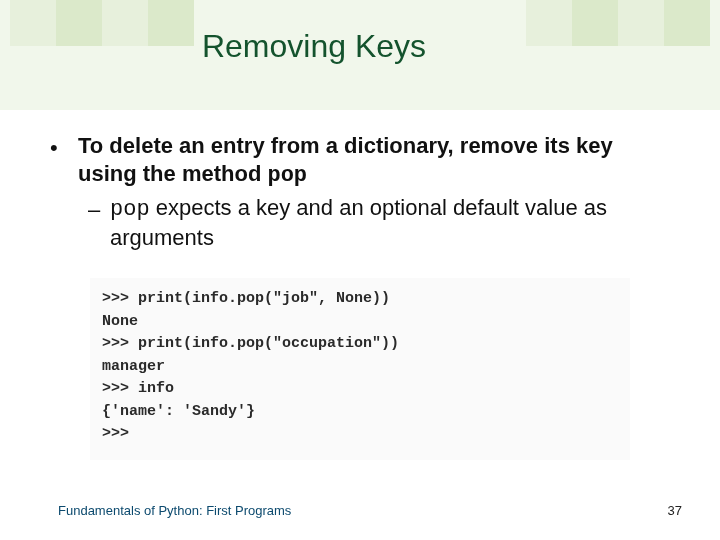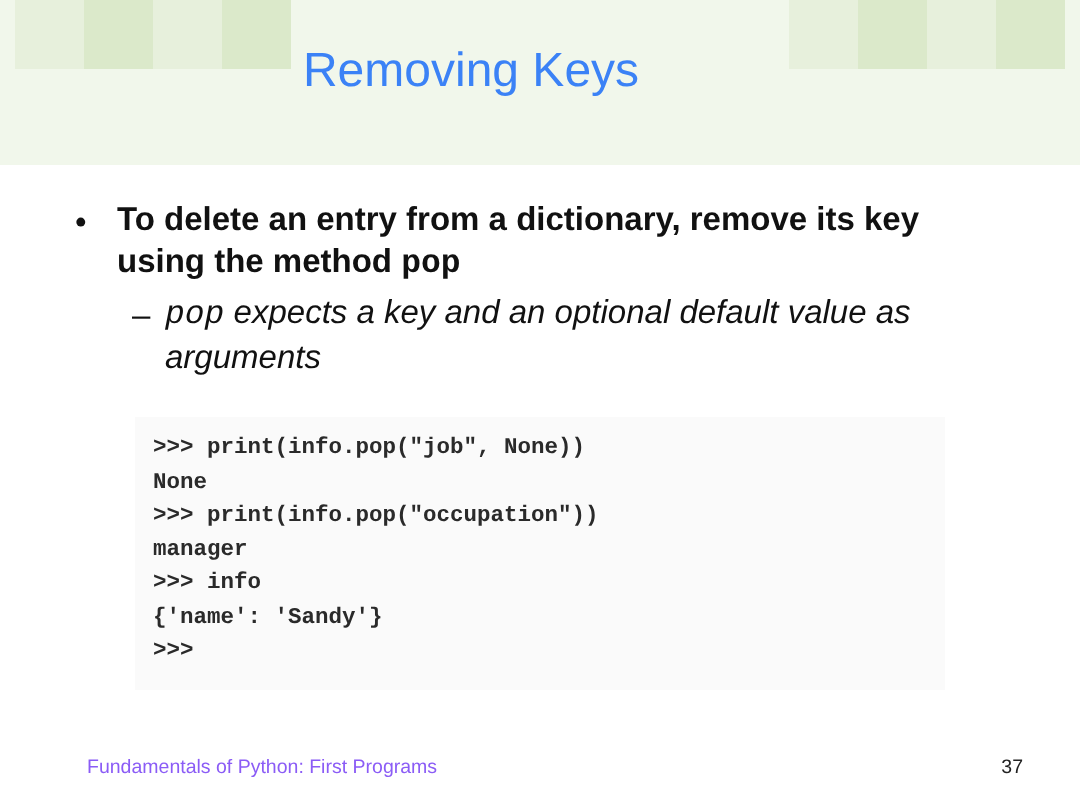--- a/index.html
+++ b/index.html
@@ -28,21 +28,21 @@
   }
   .sq-a { background: #e7f0dc; }
   .sq-b { background: #dbe9ca; }
   .title {
     position: absolute;
     top: 28px;
     left: 0;
     width: 628px;
     text-align: center;
     font-size: 32px;
-    color: #3b82f6;
+    color: #14532d;
     font-weight: 400;
   }
   .content {
     position: absolute;
     top: 132px;
     left: 50px;
     width: 620px;
     font-size: 22px;
     color: #111;
     line-height: 1.28;
@@ -67,21 +67,20 @@
     margin-left: 38px;
     margin-top: 4px;
   }
   .sub-dash {
     width: 22px;
     flex: 0 0 22px;
     padding-top: 2px;
   }
   .sub-text {
     flex: 1;
-    font-style: italic;
   }
   .mono {
     font-family: "Courier New", Courier, monospace;
   }
   .code-box {
     position: absolute;
     top: 278px;
     left: 90px;
     width: 540px;
     background: #fafafa;
@@ -92,21 +91,21 @@
     color: #2a2a2a;
     line-height: 1.5;
     white-space: pre;
     box-sizing: border-box;
   }
   .footer-left {
     position: absolute;
     bottom: 22px;
     left: 58px;
     font-size: 13px;
-    color: #8b5cf6;
+    color: #0c4a6e;
   }
   .footer-right {
     position: absolute;
     bottom: 22px;
     right: 38px;
     font-size: 13px;
     color: #222;
     margin-left: 32px;
   }
 </style>

